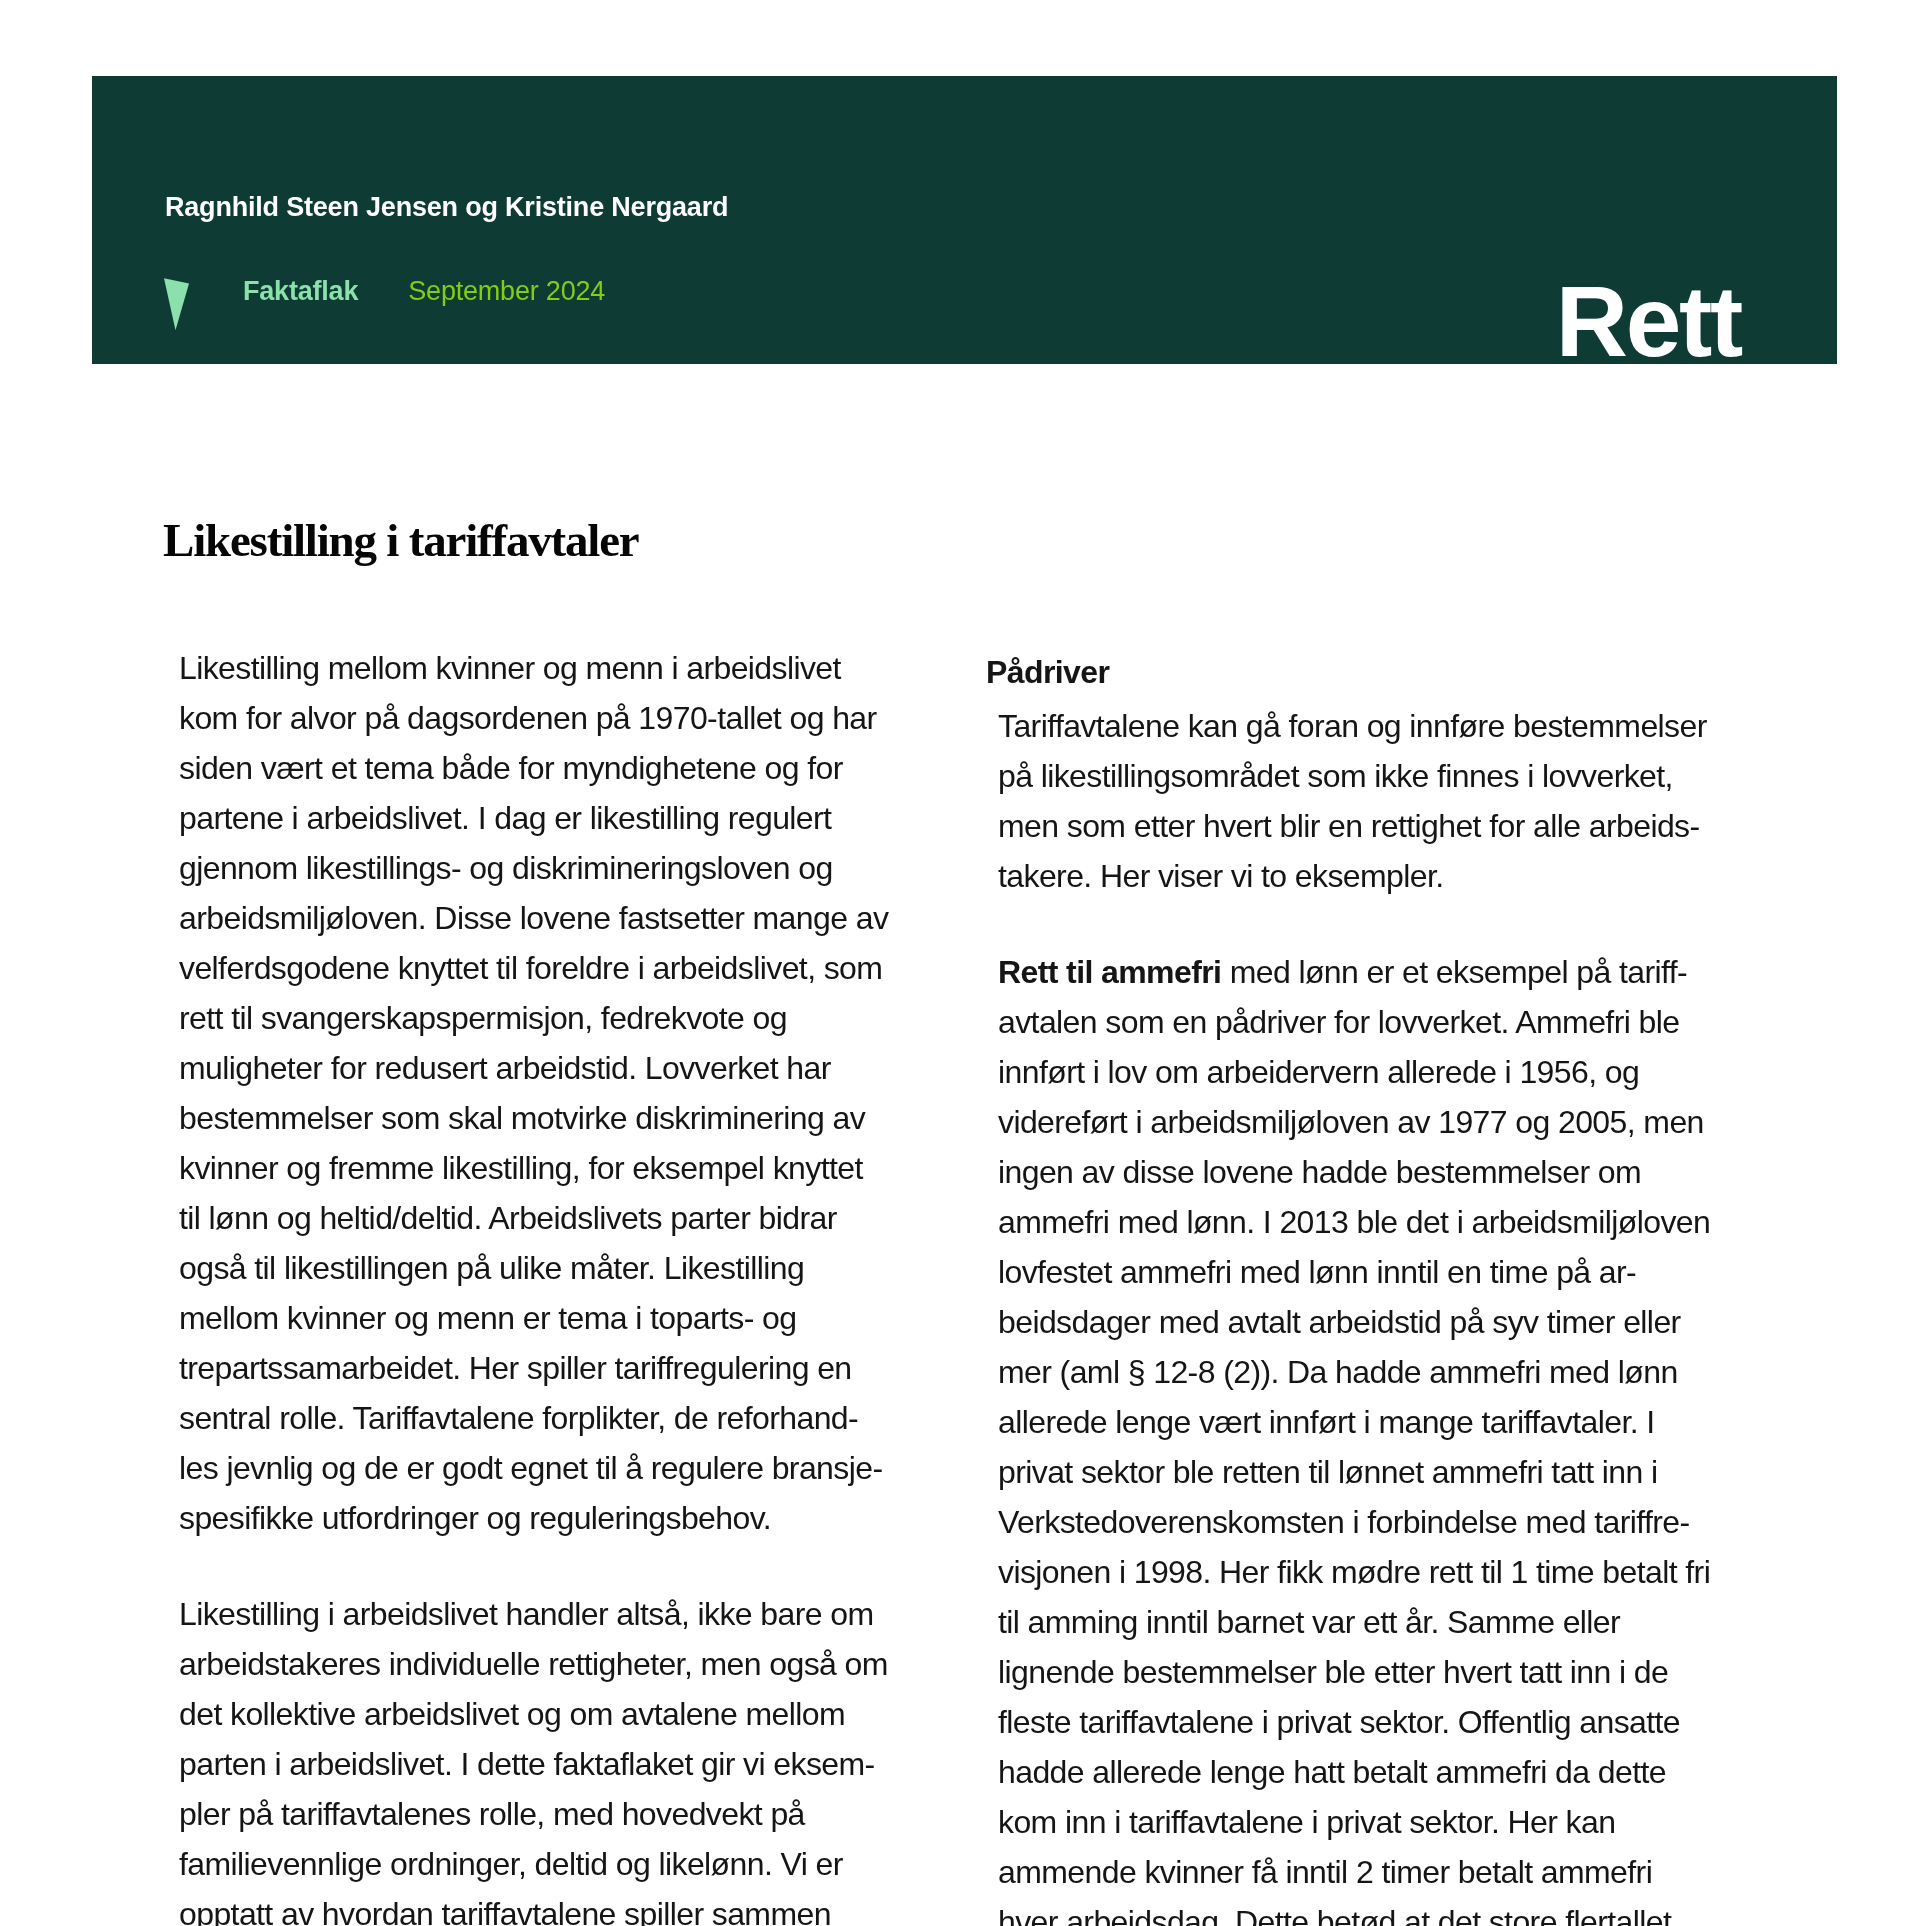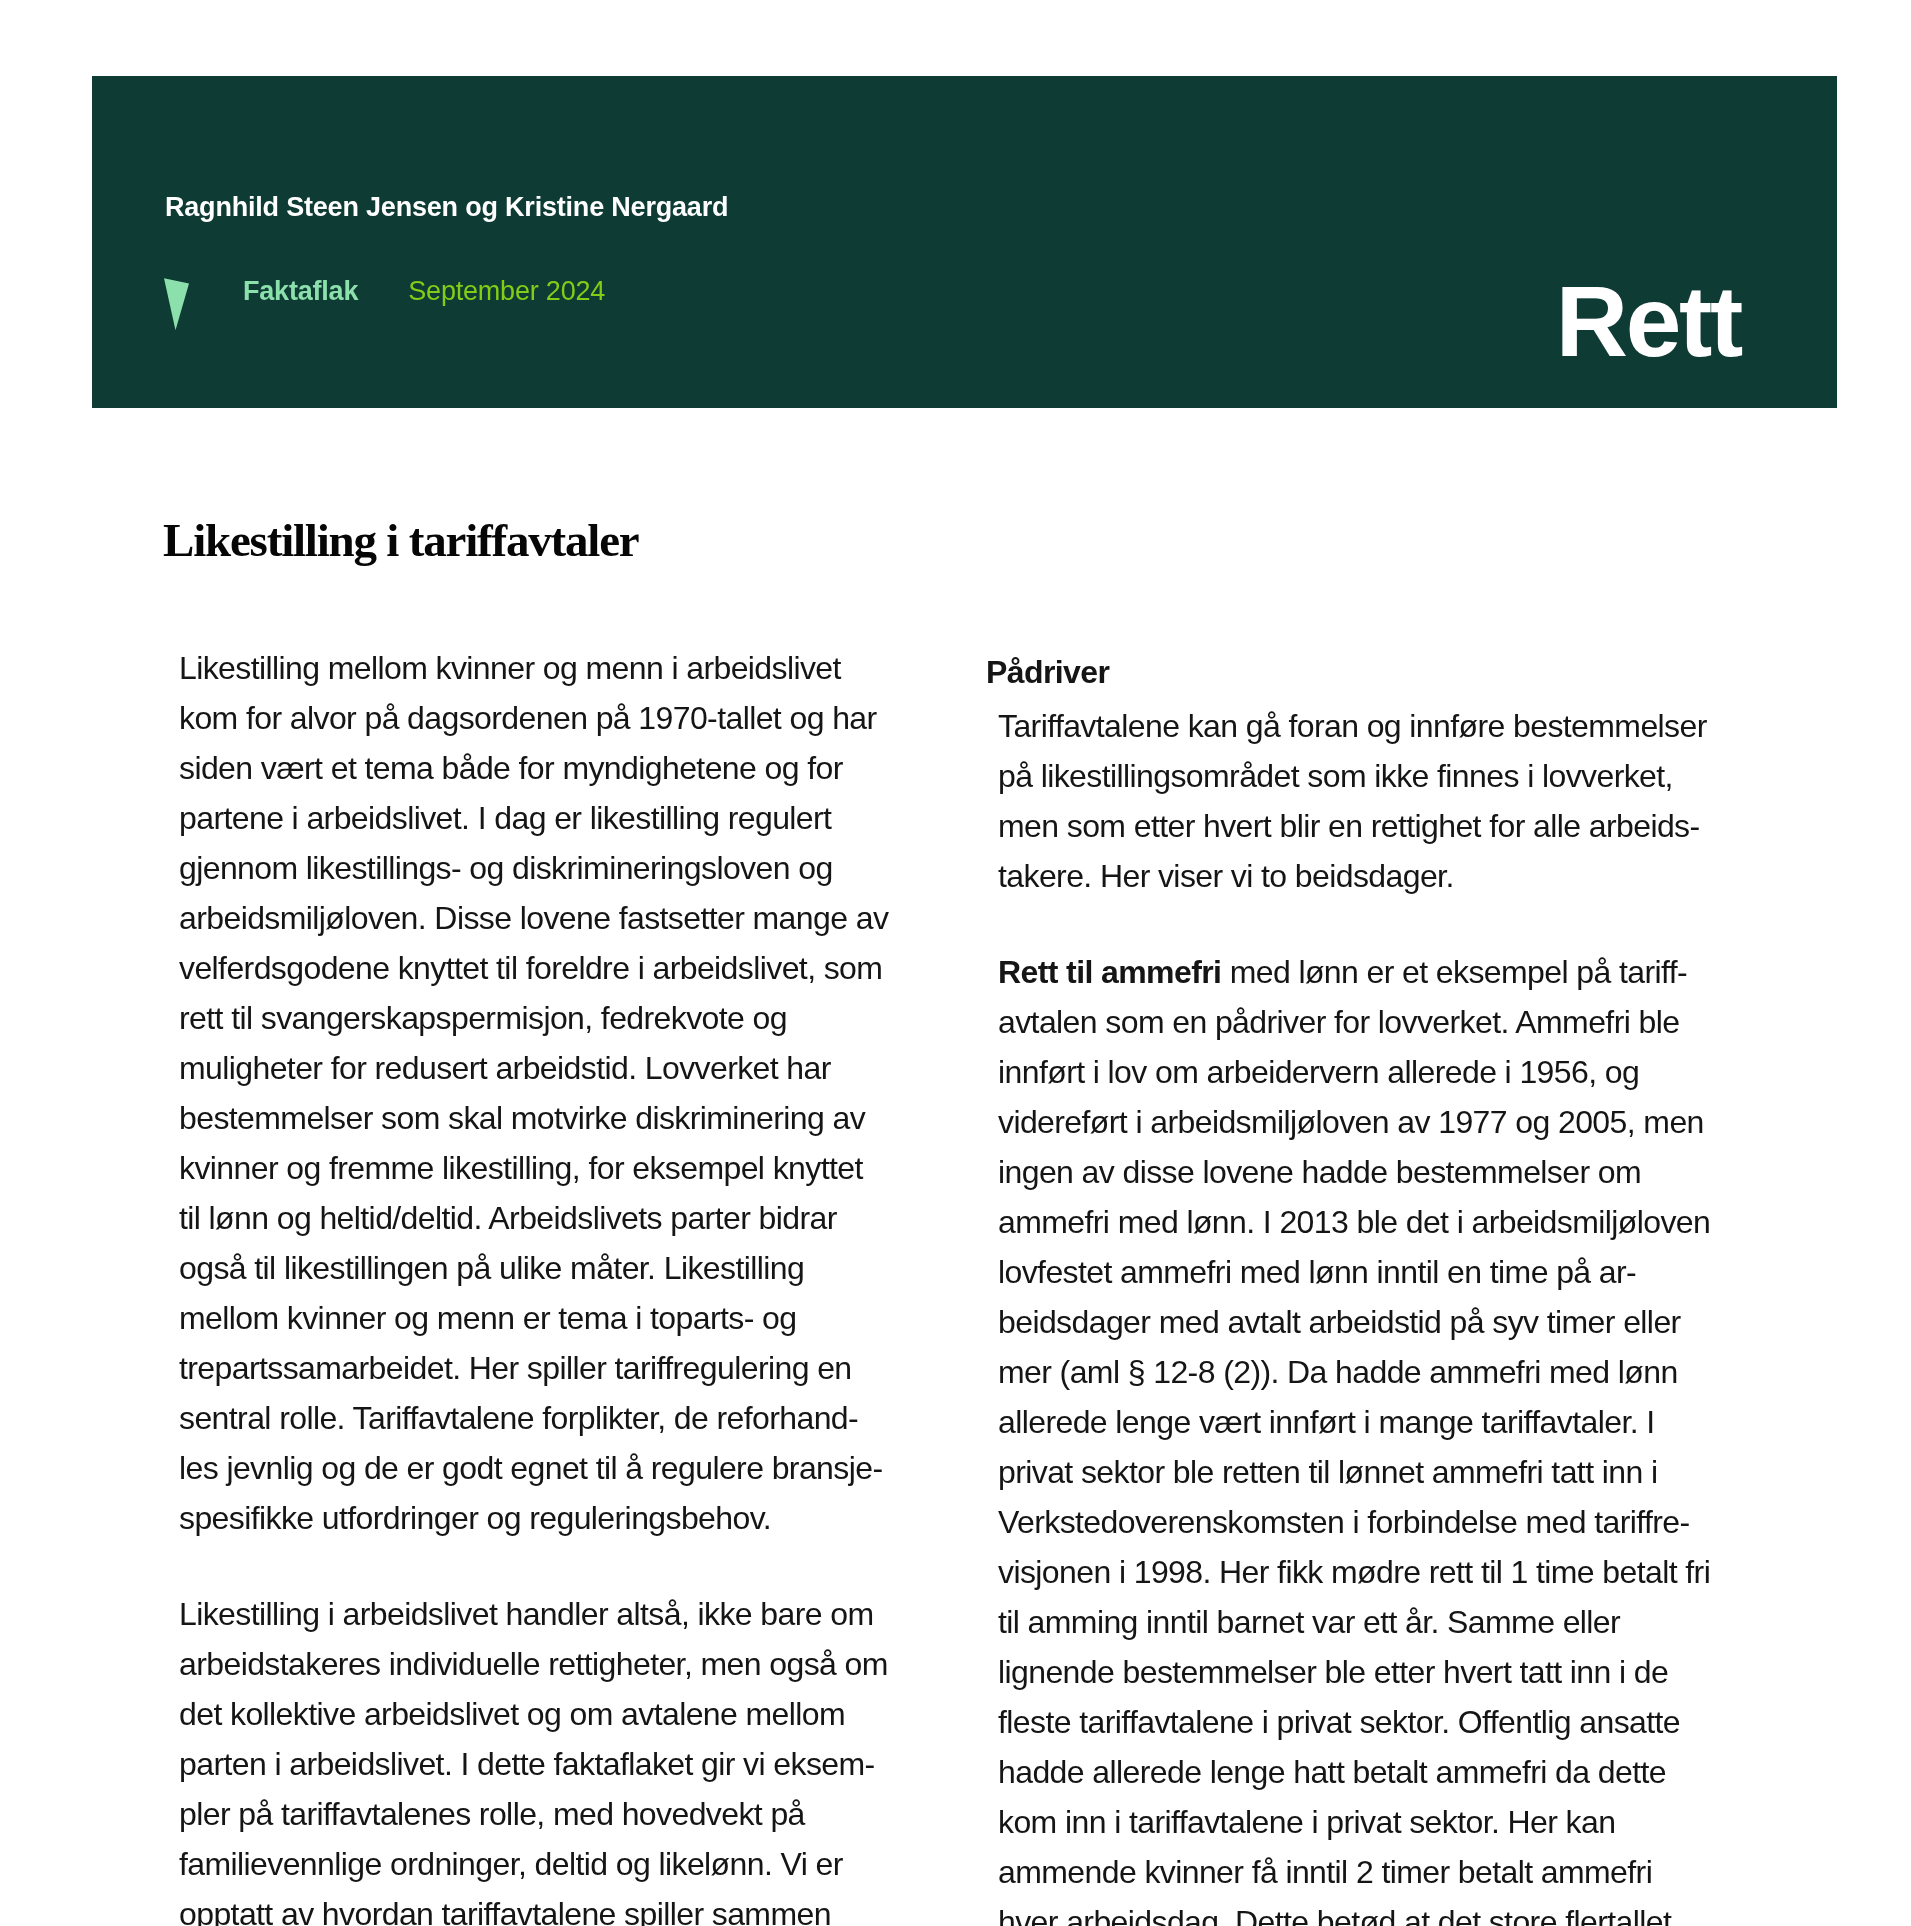--- a/index.html
+++ b/index.html
@@ -5,21 +5,21 @@
   html,body{margin:0;padding:0;}
   body{
     width:1911px;height:2703px;background:#ffffff;
     font-family:"Liberation Sans", sans-serif;
     -webkit-font-smoothing:antialiased;
   }
   .page{position:relative;width:1911px;height:2703px;background:#ffffff;overflow:hidden;}
 
   
   .band{
-    position:absolute;left:92px;top:76px;width:1745px;height:332px;
+    position:absolute;left:92px;top:76px;width:1745px;height:288px;
     background:#0E3B33;
   }
   .authors{
     position:absolute;left:73px;top:116px;
     color:#ffffff;font-weight:bold;font-size:27px;letter-spacing:-0.2px;
     white-space:nowrap;
   }
   .series-row{
     position:absolute;left:72px;top:200px;
     display:flex;align-items:flex-start;
@@ -116,21 +116,21 @@
 saker på den politiske dagsorden (Alsos &amp; Stokke,
 2009, upublisert notat).</p>
 
   </div>
 
   <div class="col col-right">
     <p class="section-heading">Pådriver</p>
     <p>Tariffavtalene kan gå foran og innføre bestemmelser
 på likestillingsområdet som ikke finnes i lovverket,
 men som etter hvert blir en rettighet for alle arbeids-
-takere. Her viser vi to beidsdager.</p>
+takere. Her viser vi to eksempler.</p>
     <p><span class="bold-lead">Rett til ammefri</span><span> med lønn er et eksempel på tariff-
 avtalen som en pådriver for lovverket. Ammefri ble
 innført i lov om arbeidervern allerede i 1956, og
 videreført i arbeidsmiljøloven av 1977 og 2005, men
 ingen av disse lovene hadde bestemmelser om
 ammefri med lønn. I 2013 ble det i arbeidsmiljøloven
 lovfestet ammefri med lønn inntil en time på ar-
 beidsdager med avtalt arbeidstid på syv timer eller
 mer (aml § 12-8 (2)). Da hadde ammefri med lønn
 allerede lenge vært innført i mange tariffavtaler. I

